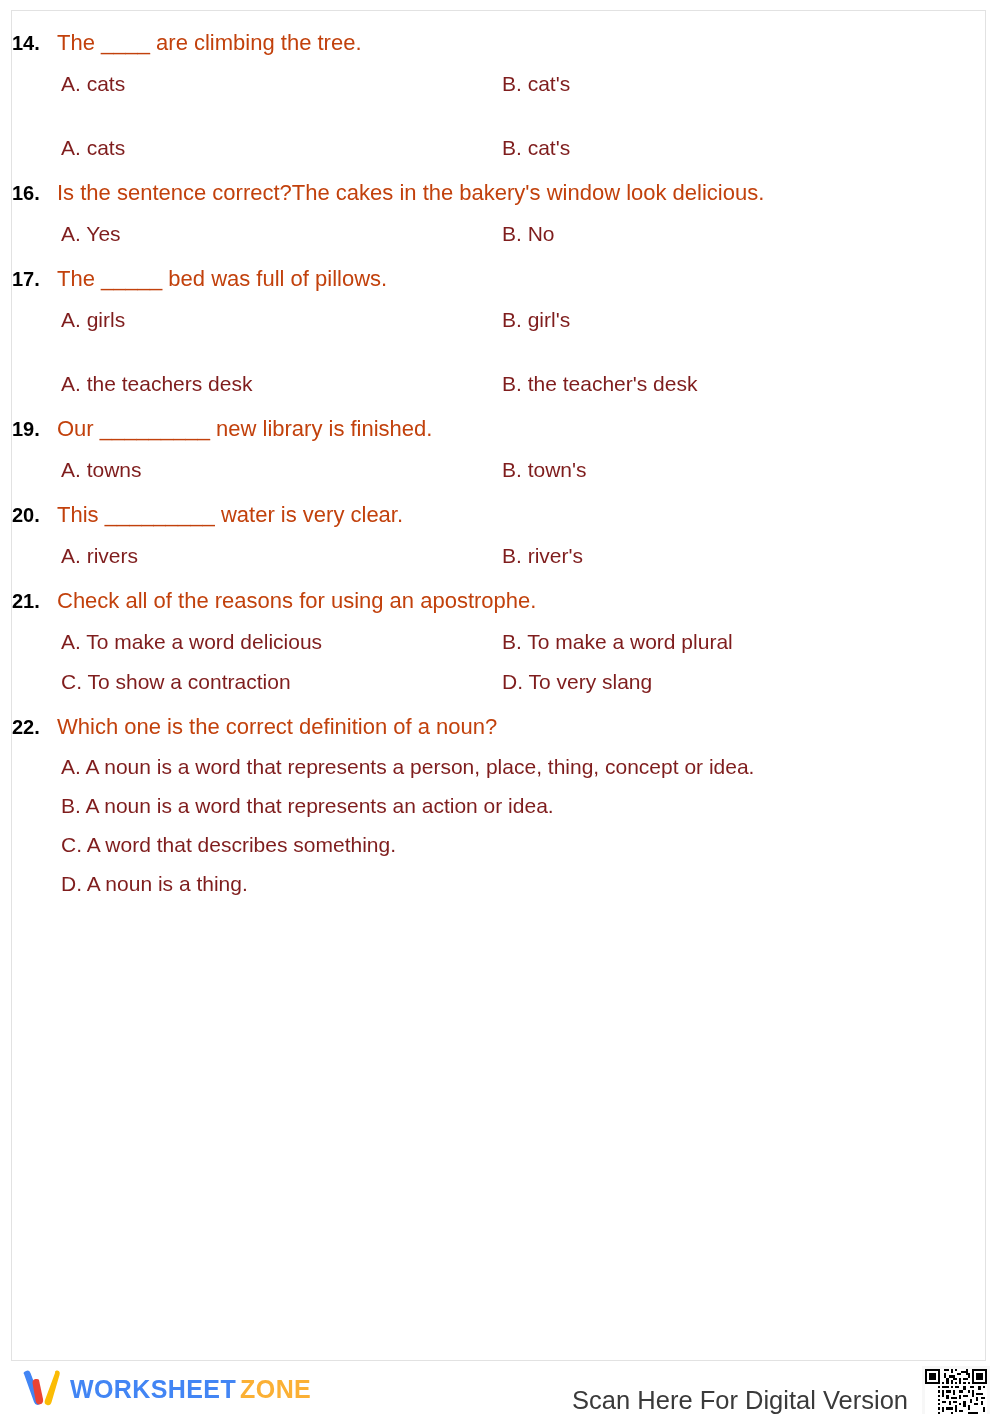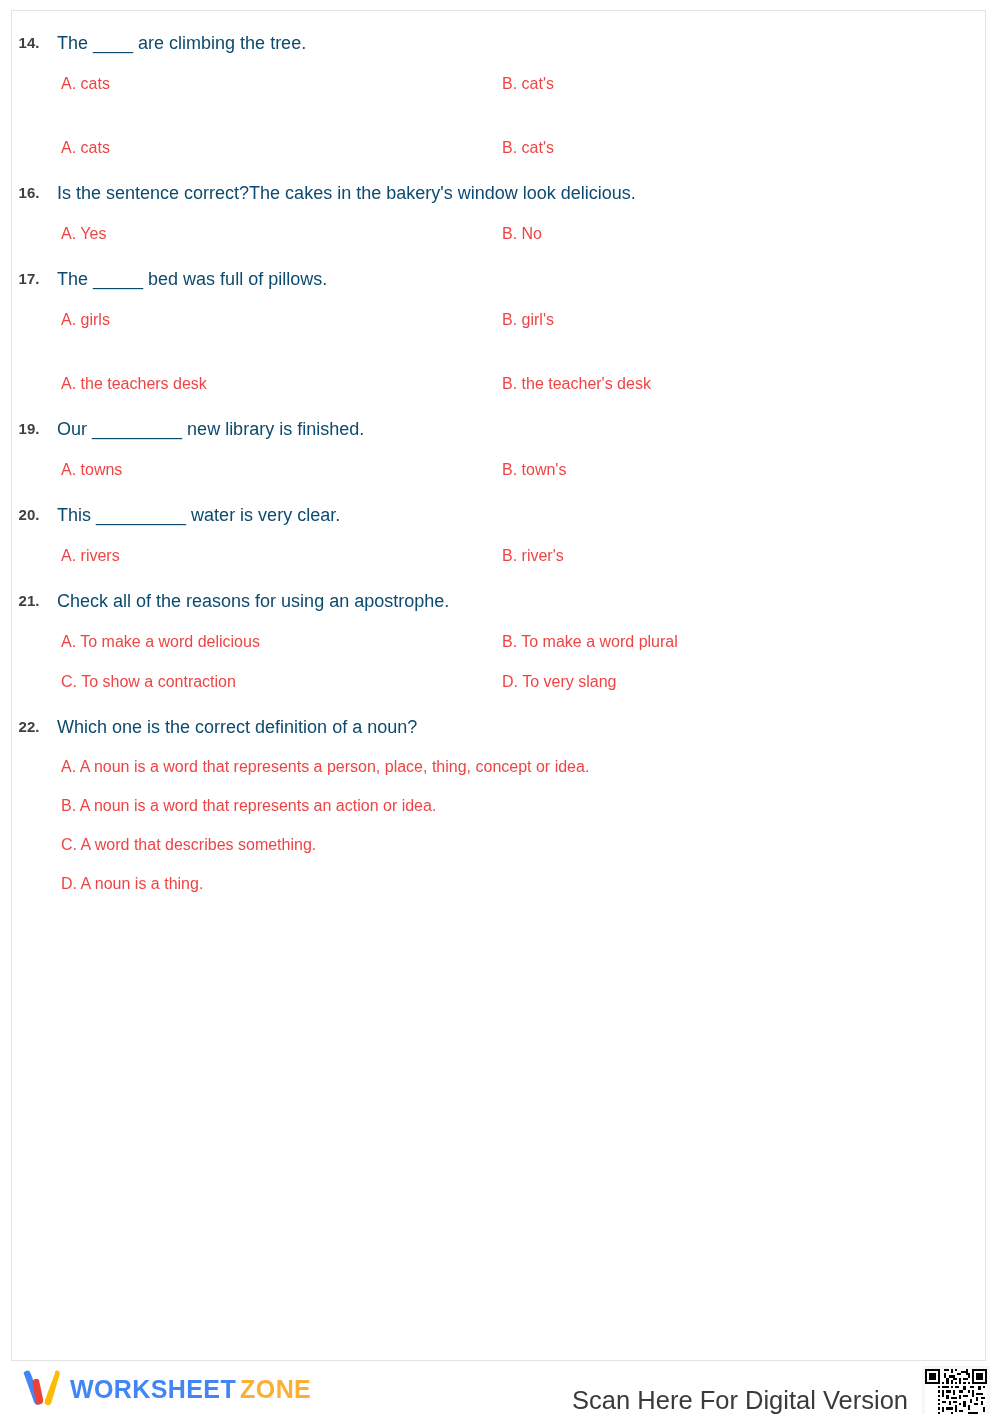--- a/index.html
+++ b/index.html
@@ -41,45 +41,45 @@
     padding: 0;
   }
   .question-line {
     display: flex;
     align-items: flex-start;
     margin: 0;
   }
   .q-number {
     width: 34px;
     min-width: 34px;
-    text-align: center;
+    text-align: left;
     font-weight: bold;
-    font-size: 15px;
+    font-size: 20px;
     line-height: 22px;
-    color: #404040;
+    color: #000000;
     padding-right: 0;
   }
   .q-text {
     padding-left: 11px;
-    font-size: 18px;
+    font-size: 22px;
     line-height: 22px;
-    color: #0c4a6e;
+    color: #c2410c;
     white-space: pre-wrap;
   }
 
   .options-grid {
     display: flex;
     flex-wrap: wrap;
     padding-left: 49px;
   }
   .option-item {
     box-sizing: border-box;
-    font-size: 16px;
+    font-size: 21px;
     line-height: 21px;
-    color: #ef4444;
+    color: #7f1d1d;
     width: 441px;
     padding-top: 19px;
     white-space: pre-wrap;
   }
   
   .options-grid.stacked .option-item {
     width: 100%;
     padding-top: 18px;
   }
 

